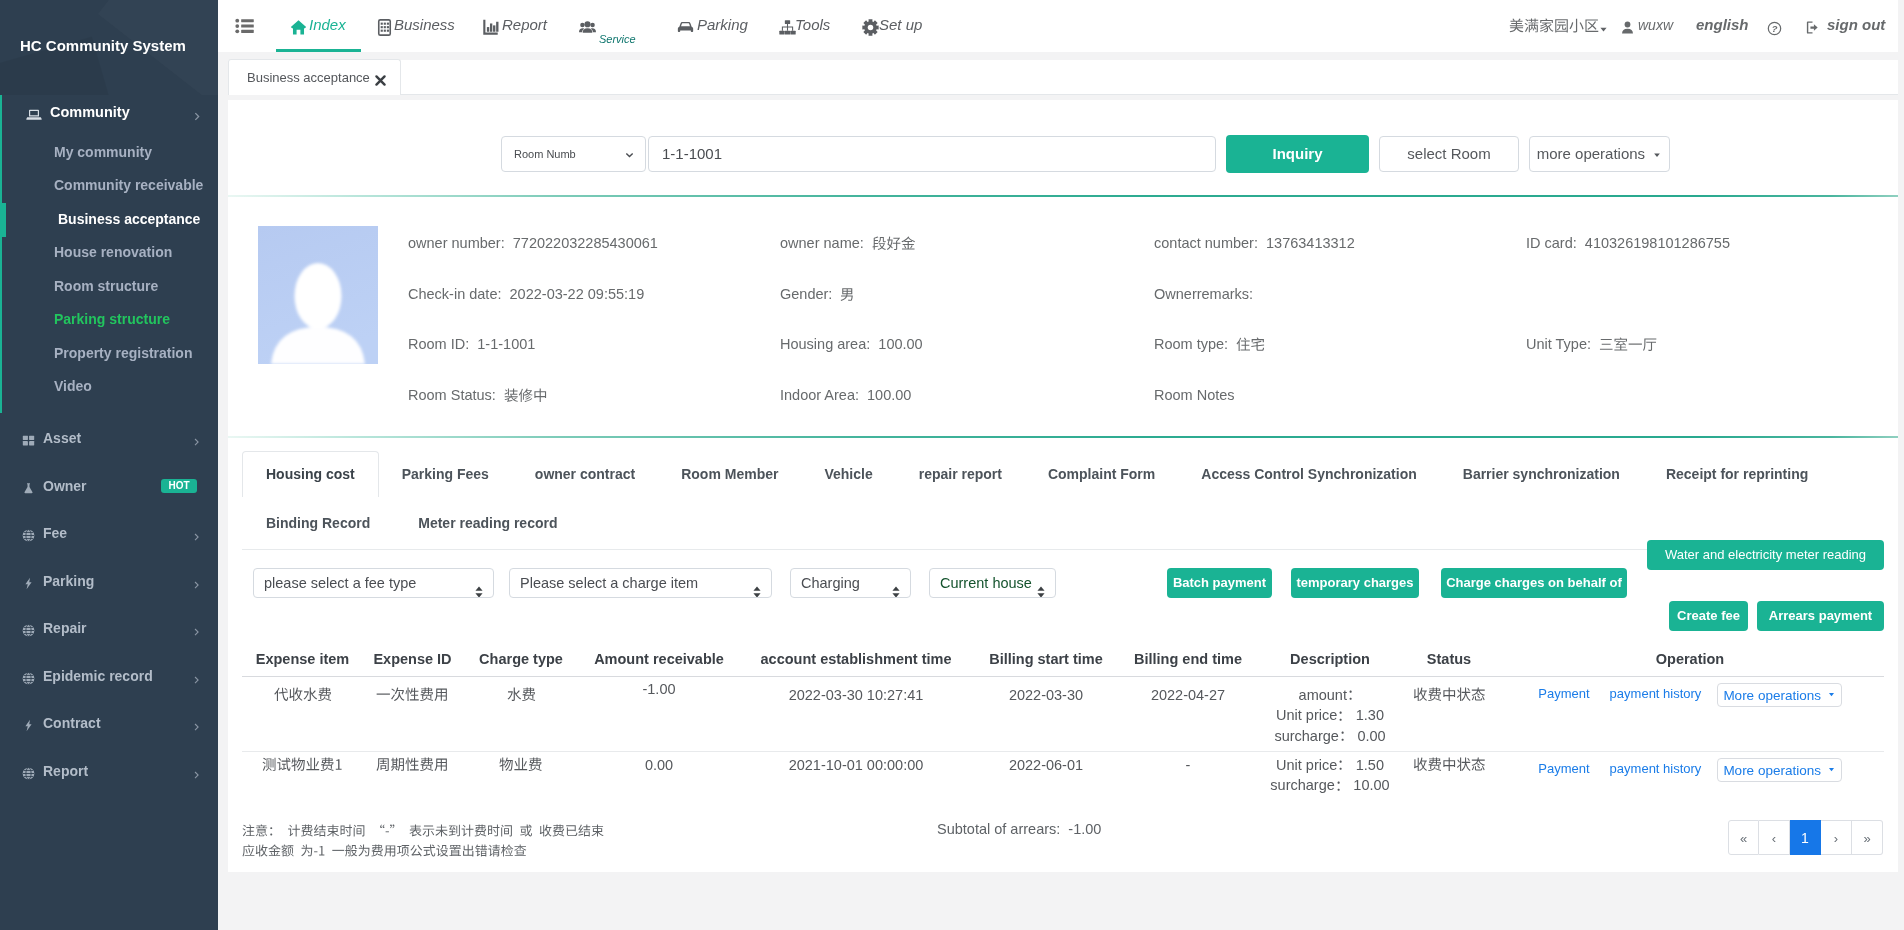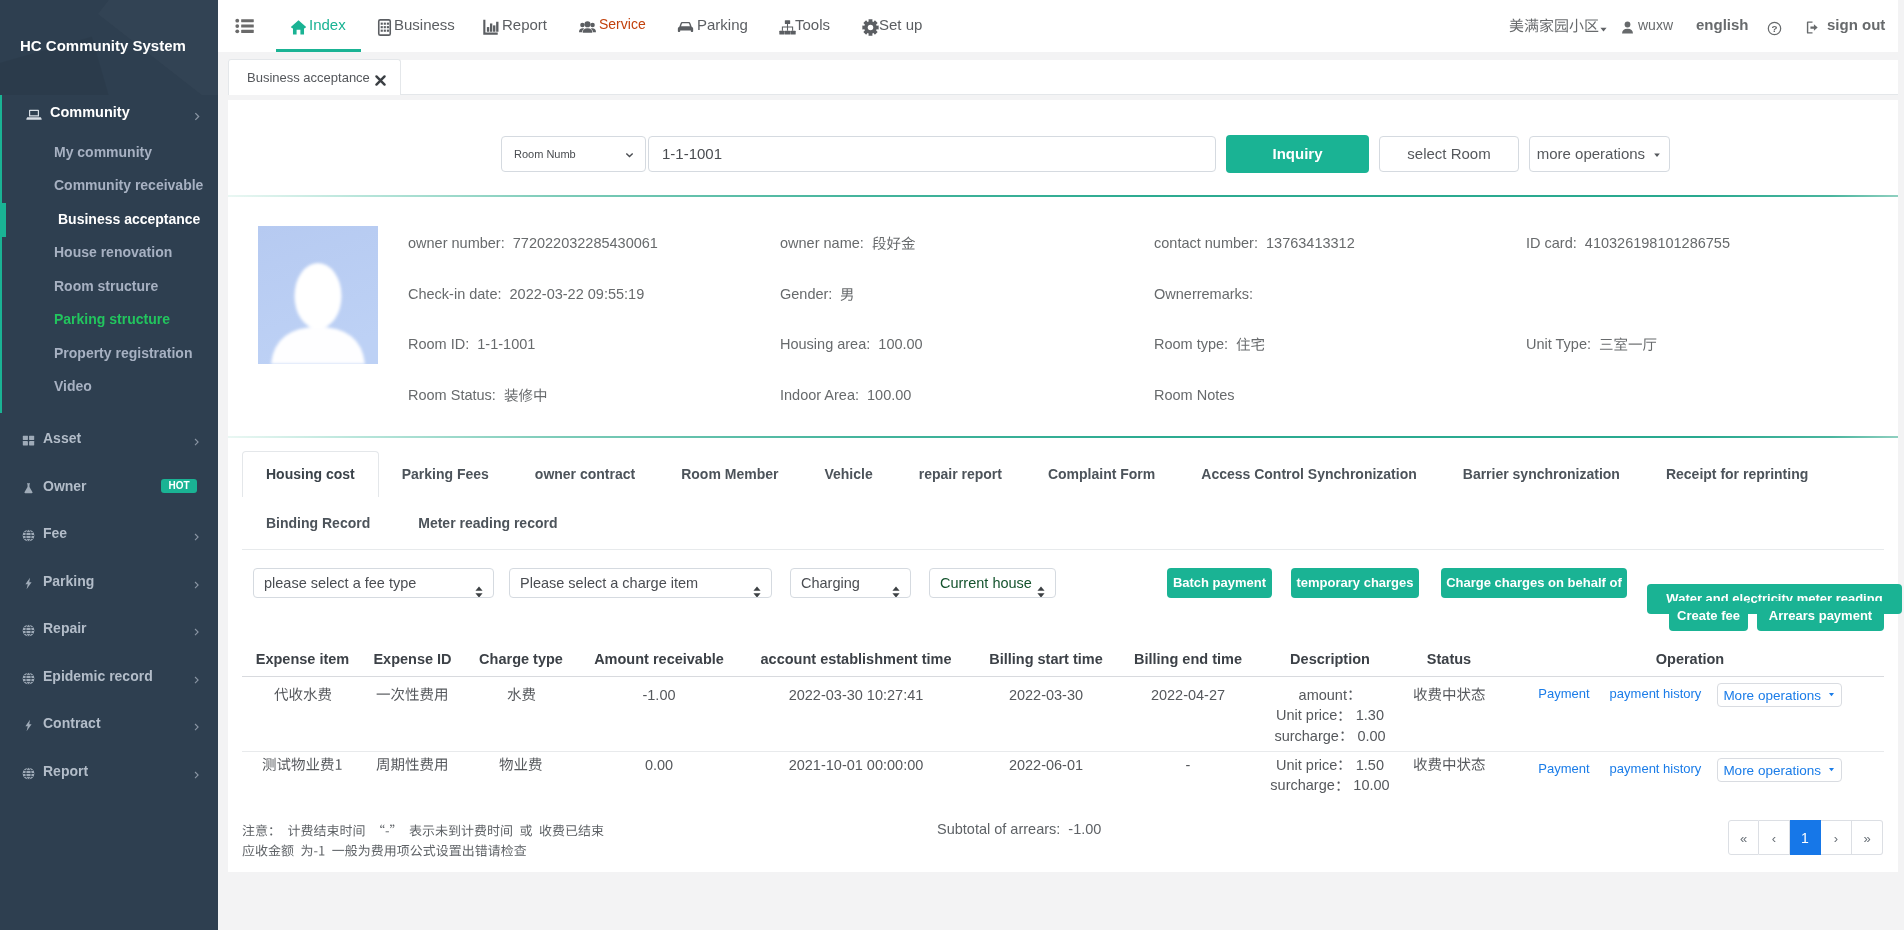--- a/index.html
+++ b/index.html
@@ -1,19 +1,19 @@
 <!DOCTYPE html>
 <html><head><meta charset="utf-8"><style>
 *{margin:0;padding:0;box-sizing:border-box}
 html,body{width:1904px;height:930px;overflow:hidden;background:#f3f3f4;
  font-family:"Liberation Sans",sans-serif;}
 .abs{position:absolute}
 .ck{display:inline-block}
 #sidebar{position:absolute;left:0;top:0;width:218px;height:930px;background:#2e3f50;}
-#topbar{position:absolute;left:218px;top:0;width:1680px;height:52px;background:#fff;}
+#topbar{position:absolute;left:218px;top:0;width:1680px;height:52px;background:#fff;font-style:italic;}
 #tabstrip{position:absolute;left:218px;top:52px;width:1680px;height:48px;}
 #tabbar{position:absolute;left:10px;top:8px;width:1670px;height:35px;background:#fff;border-bottom:1px solid #e4e7ea;}
 #panel{position:absolute;left:228px;top:100px;width:1670px;height:772px;background:#fff;}
 .btn-green{position:absolute;background:#1ab394;color:#fff;border-radius:4px;text-align:center;font-size:13px;white-space:nowrap;}
 .sel{position:absolute;border:1px solid #d5dae0;border-radius:4px;background:#fff;color:#494c50;white-space:nowrap;overflow:hidden}
 .lbl{position:absolute;font-size:14.5px;color:#676a6c;white-space:nowrap;line-height:20px}
 table.ft{border-collapse:collapse;table-layout:fixed;width:1642px;font-size:14.5px;color:#55585c}
 table.ft th{font-size:14.5px;color:#3c4147;font-weight:bold;height:34px;vertical-align:middle;padding:0}
 table.ft td{text-align:center;vertical-align:top;line-height:20.5px}
 a.blue{color:#1a7ce8;text-decoration:none;font-size:14px}
@@ -143,21 +143,21 @@
       </svg></div>
     <div class="abs" style="left:284px;top:16px;font-size:15px;color:#5b5e62">Report</div>
     <div class="abs" style="left:361px;top:18px"><svg style="width:17px;height:17px;vertical-align:middle;" viewBox="0 0 16 16" fill="#5b5e62">
         <circle cx="3.2" cy="5.6" r="2.1"></circle>
         <path d="M0 12.4 q0-3.6 3.6-3.6 q0.8 0 1.5 0.2 q-2.3 1.4-2.3 3.4 Z"></path>
         <circle cx="12.8" cy="5.6" r="2.1"></circle>
         <path d="M16 12.4 q0-3.6-3.6-3.6 q-0.8 0-1.5 0.2 q2.3 1.4 2.3 3.4 Z"></path>
         <circle cx="8" cy="4.9" r="2.9"></circle>
         <path d="M3.4 12.9 q0-4.3 4.6-4.3 q4.6 0 4.6 4.3 Z"></path>
       </svg></div>
-    <div class="abs" style="left:381px;top:16px;font-size:14px;color:#c2410c">Service</div>
+    <div class="abs" style="left:381px;top:33px;font-size:11px;color:#0f766e">Service</div>
     <div class="abs" style="left:459px;top:18px"><svg style="width:17px;height:17px;vertical-align:middle;" viewBox="0 0 16 16" fill="#5b5e62">
         <path d="M2.2 7.2 L3.4 3.9 q0.35-1 1.4-1 h6.4 q1.05 0 1.4 1 L13.8 7.2 q1.4 0.3 1.4 1.8 v2.6 q0 0.7-0.7 0.7 h-0.8 q-0.7 0-0.7-0.7 v-0.7 H3 v0.7 q0 0.7-0.7 0.7 h-0.8 q-0.7 0-0.7-0.7 V9 q0-1.5 1.4-1.8 Z M4.5 4.6 L3.8 6.8 h8.4 l-0.7-2.2 q-0.15-0.5-0.65-0.5 H5.15 q-0.5 0-0.65 0.5 Z"></path>
         <circle cx="4.1" cy="9.1" r="1.05"></circle>
         <circle cx="11.9" cy="9.1" r="1.05"></circle>
       </svg></div>
     <div class="abs" style="left:479px;top:16px;font-size:15px;color:#5b5e62">Parking</div>
     <div class="abs" style="left:561px;top:18px"><svg style="width:17px;height:17px;vertical-align:middle;" viewBox="0 0 16 16" fill="#5b5e62">
         <rect x="5.5" y="1.2" width="5" height="3.6" rx="0.5"></rect>
         <rect x="0.3" y="11" width="5" height="3.6" rx="0.5"></rect>
         <rect x="5.5" y="11" width="5" height="3.6" rx="0.5"></rect>
@@ -296,21 +296,21 @@
           <path d="M8 1.6 L12.1 6.6 H3.9 Z"></path>
           <path d="M8 14.4 L3.9 9.4 h8.2 Z"></path>
         </svg></span></div>
     <div class="sel" style="left:701px;top:468px;width:127px;height:30px;font-size:14.5px;line-height:28px;padding-left:10px;color:#14532d">Current house<span style="position:absolute;right:7px;top:8px"><svg style="width:14px;height:14px;vertical-align:middle;" viewBox="0 0 16 16" fill="#3c4043">
           <path d="M8 1.6 L12.1 6.6 H3.9 Z"></path>
           <path d="M8 14.4 L3.9 9.4 h8.2 Z"></path>
         </svg></span></div>
     <div class="btn-green" style="left:939px;top:468px;width:105px;height:30px;line-height:30px;font-weight:bold">Batch payment</div>
     <div class="btn-green" style="left:1063px;top:468px;width:128px;height:30px;line-height:30px;font-weight:bold">temporary charges</div>
     <div class="btn-green" style="left:1213px;top:468px;width:186px;height:30px;line-height:30px;font-weight:bold">Charge charges on behalf of</div>
-    <div class="btn-green" style="left:1419px;top:484px;width:255px;height:30px;line-height:30px;font-weight:bold">Water and electricity meter reading</div>
+    <div class="btn-green" style="left:1419px;top:440px;width:237px;height:30px;line-height:30px;font-weight:normal">Water and electricity meter reading</div>
     <div class="btn-green" style="left:1441px;top:501px;width:79px;height:30px;line-height:30px;font-weight:bold">Create fee</div>
     <div class="btn-green" style="left:1529px;top:501px;width:127px;height:30px;line-height:30px;font-weight:bold">Arrears payment</div>
     <div class="abs" style="left:14px;top:542px">
       <table class="ft">
         <colgroup>
           <col style="width:121px">
           <col style="width:99px">
           <col style="width:118px">
           <col style="width:158px">
           <col style="width:236px">
@@ -350,21 +350,21 @@
                   <use href="#g22" x="3000"></use>
                   <use href="#g25" x="4000"></use>
                 </g>
               </svg></td>
             <td style="padding-top:8px"><svg class="ck" style="width:29.0px;height:14px;vertical-align:-1.7px;" viewBox="0 0 29.0 14">
                 <g fill="#55585c" transform="translate(0,12.76) scale(0.0145,-0.0145)">
                   <use href="#g21" x="0"></use>
                   <use href="#g22" x="1000"></use>
                 </g>
               </svg></td>
-            <td style="padding-top:8px">-1.00</td>
+            <td style="padding-top:2px">-1.00</td>
             <td style="padding-top:8px">2022-03-30 10:27:41</td>
             <td style="padding-top:8px">2022-03-30</td>
             <td style="padding-top:8px">2022-04-27</td>
             <td style="padding-top:8px">amount<svg class="ck" style="width:14.5px;height:14px;vertical-align:-1.7px;" viewBox="0 0 14.5 14">
                 <g fill="#55585c" transform="translate(0,12.76) scale(0.0145,-0.0145)">
                   <use href="#g26" x="0"></use>
                 </g>
               </svg><br>Unit price<svg class="ck" style="width:14.5px;height:14px;vertical-align:-1.7px;" viewBox="0 0 14.5 14">
                 <g fill="#55585c" transform="translate(0,12.76) scale(0.0145,-0.0145)">
                   <use href="#g26" x="0"></use>

